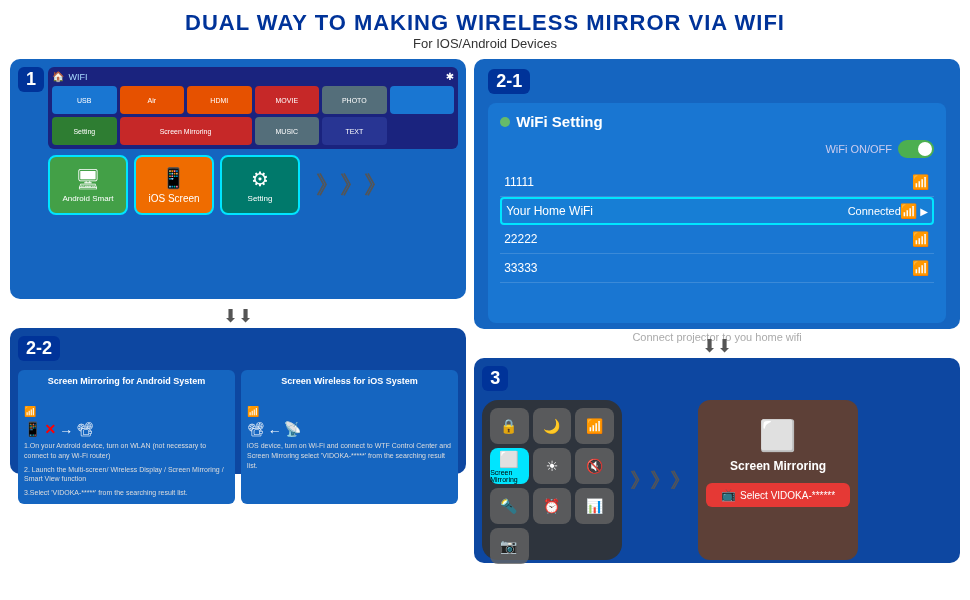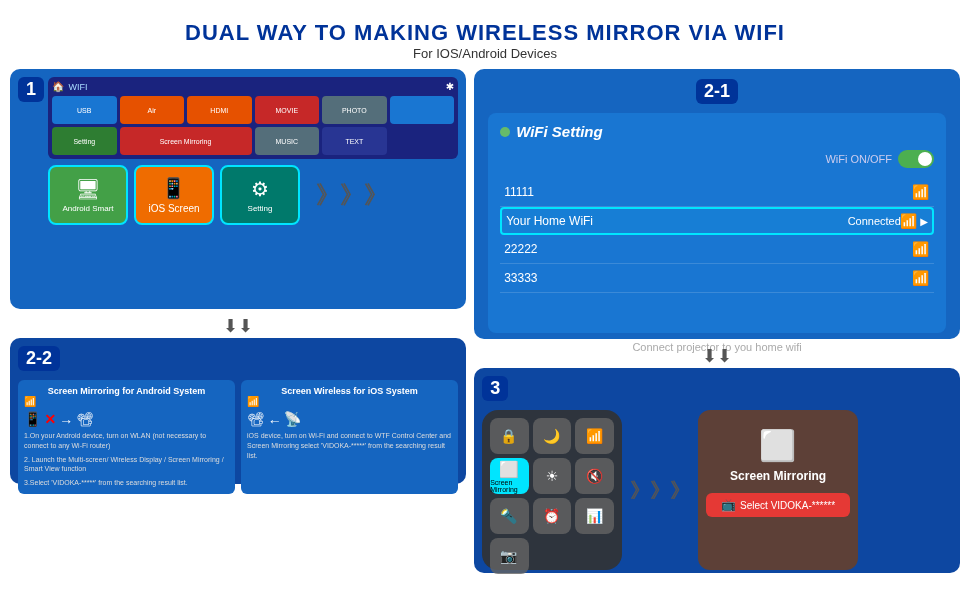--- a/index.html
+++ b/index.html
@@ -7,21 +7,21 @@
       width: 970px;
       height: 600px;
       background: #fff;
       font-family: Arial, sans-serif;
       overflow: hidden;
       position: relative;
     }
 
     .main-title {
       text-align: center;
-      padding-top: 20px;
+      padding-top: 10px;
       color: #003399;
       font-size: 22px;
       font-weight: 900;
       letter-spacing: 1px;
     }
     .sub-title {
       text-align: center;
       color: #333;
       font-size: 13px;
       margin-bottom: 8px;
@@ -154,21 +154,20 @@
       height: 220px;
     }
     .wifi-header {
       display: flex;
       align-items: center;
       gap: 6px;
       margin-bottom: 10px;
       font-size: 15px;
       font-weight: bold;
       color: #fff;
-      font-style: italic;
     }
     .wifi-dot {
       width: 10px;
       height: 10px;
       border-radius: 50%;
       background: #66bb6a;
       display: inline-block;
     }
     .wifi-toggle-row {
       display: flex;
@@ -239,21 +238,21 @@
       border-radius: 6px;
       padding: 6px;
       flex: 1;
       font-size: 8px;
       color: #fff;
     }
     .step22-half-title {
       font-size: 9px;
       font-weight: bold;
       text-align: center;
-      margin-bottom: 0;
+      margin-bottom: 20px;
     }
     .wifi-small { font-size: 10px; color: #fff; }
     .device-row {
       display: flex;
       align-items: center;
       gap: 3px;
       margin: 4px 0;
       font-size: 14px;
     }
     .x-mark { color: red; font-weight: bold; }
@@ -455,21 +454,21 @@
             <div class="step22-text">iOS device, turn on Wi-Fi and connect to WTF Control Center and Screen Mirroring select 'VIDOKA-*****' from the searching result list.</div>
           </div>
         </div>
       </div>
     </div>
   </div>
 
   <div class="right-col">
 
     <div class="wifi-panel">
-      <div class="step-row" style="margin-bottom:5px;justify-content:center;">
+      <div class="step-row" style="margin-bottom:5px;">
         <span class="step-badge">2-1</span>
       </div>
       <div class="wifi-panel-inner">
         <div class="wifi-header">
           <span class="wifi-dot"></span>
           <span>WiFi Setting</span>
         </div>
         <div class="wifi-toggle-row">
           <span>WiFi ON/OFF</span>
           <span class="toggle-btn"></span>

